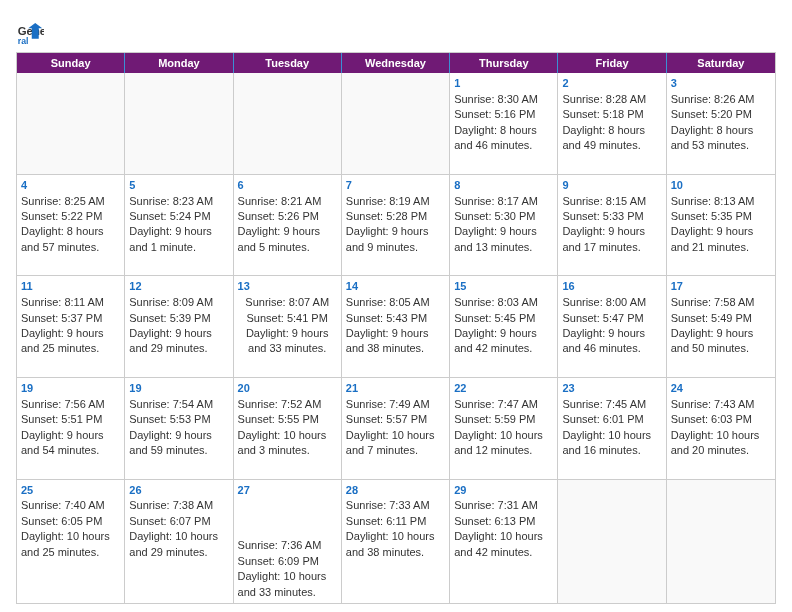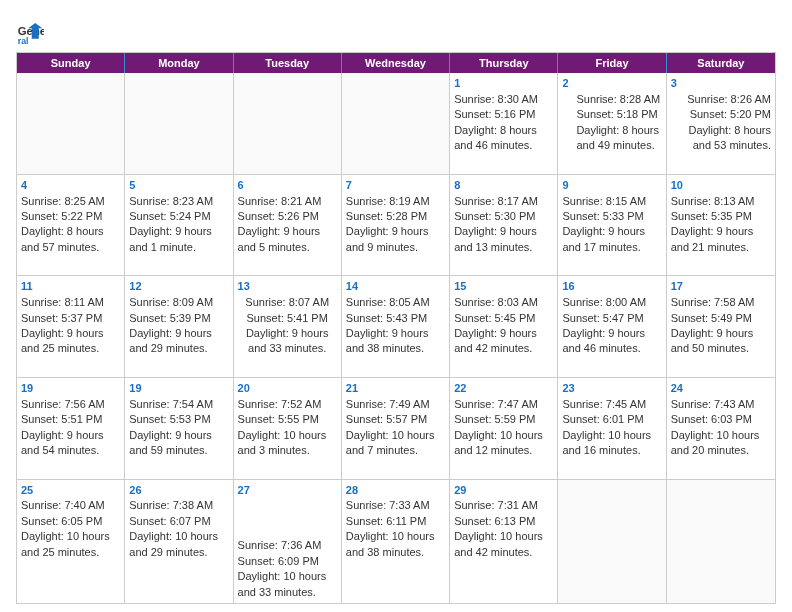--- a/index.html
+++ b/index.html
@@ -139,28 +139,28 @@
           <div class="cal-cell empty"></div>
           <div class="cal-cell">
             <div class="day-num">1</div>
             <div class="cell-text" style="white-space: pre-line;">Sunrise: 8:30 AM
 Sunset: 5:16 PM
 Daylight: 8 hours
 and 46 minutes.</div>
           </div>
           <div class="cal-cell">
             <div class="day-num">2</div>
-            <div class="cell-text" style="white-space: pre-line; margin-left: 14px;">Sunrise: 8:28 AM
+            <div class="cell-text" style="white-space: pre-line;">Sunrise: 8:28 AM
 Sunset: 5:18 PM
 Daylight: 8 hours
 and 49 minutes.</div>
           </div>
           <div class="cal-cell">
             <div class="day-num">3</div>
-            <div class="cell-text" style="white-space: pre-line; text-align: right;">Sunrise: 8:26 AM
+            <div class="cell-text" style="white-space: pre-line;">Sunrise: 8:26 AM
 Sunset: 5:20 PM
 Daylight: 8 hours
 and 53 minutes.</div>
           </div>
         </div>
         <div class="cal-row">
           <div class="cal-cell">
             <div class="day-num">4</div>
             <div class="cell-text" style="white-space: pre-line;">Sunrise: 8:25 AM
 Sunset: 5:22 PM

